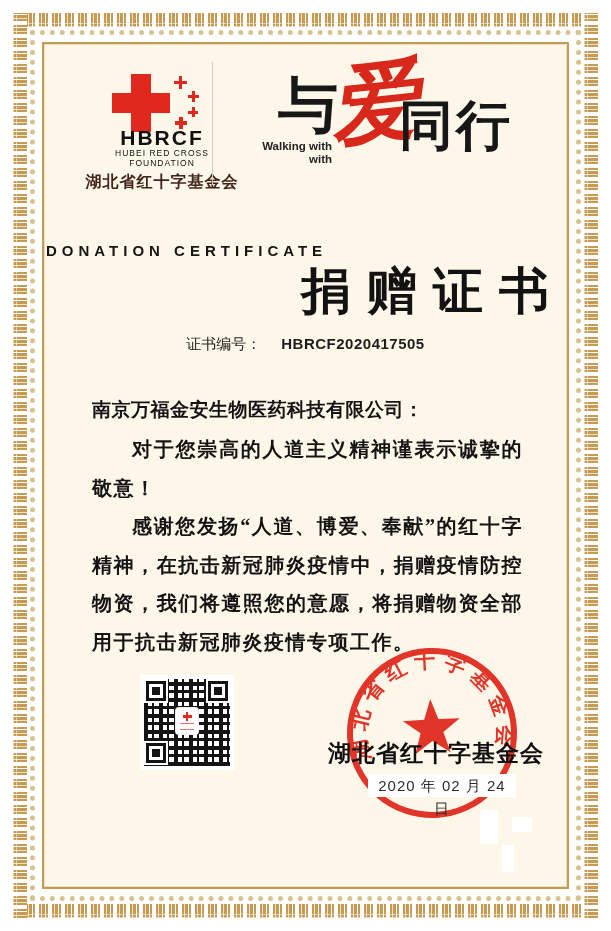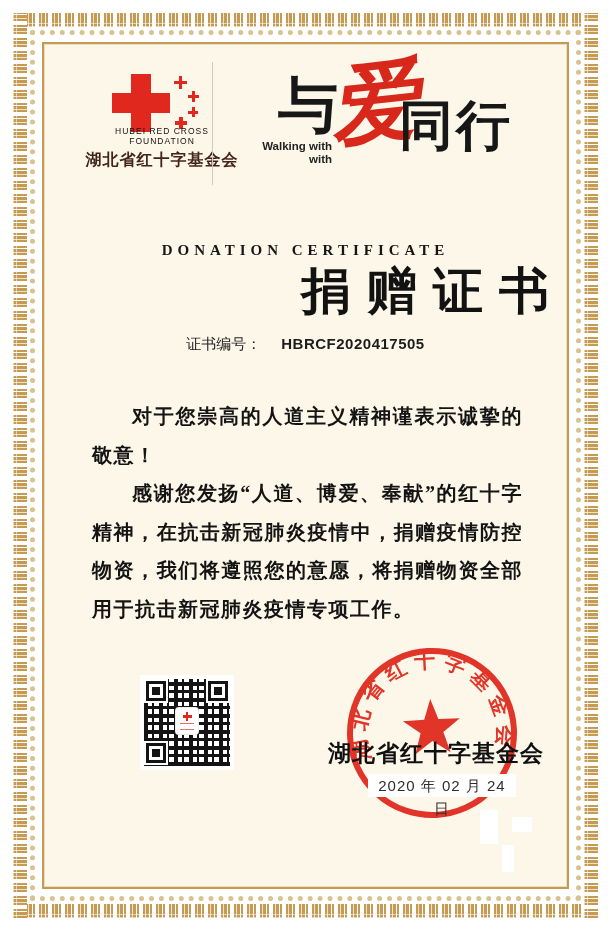--- a/index.html
+++ b/index.html
@@ -47,22 +47,22 @@
   .hdr-divider { position:absolute; left:212px; top:62px; width:1px; height:123px; background:#d0cbc1; }
   .slogan-yu { position:absolute; left:278px; top:76px; font-size:60px; font-weight:900; color:#171717; line-height:60px; }
   .slogan-ai { position:absolute; left:330px; top:58px; font-size:88px; font-weight:700; color:#d8271b;
                font-family:"Liberation Serif","DejaVu Serif",serif; font-style:italic;
                transform:rotate(-6deg); line-height:92px; }
   .slogan-tx { position:absolute; left:399px; top:96px; font-size:54px; font-weight:800; color:#171717;
                letter-spacing:3px; line-height:58px; }
   .slogan-en { position:absolute; left:248px; top:140px; width:84px; text-align:right;
                font-size:11.5px; font-weight:700; color:#222; line-height:13px; }
   
-  .title-en { position:absolute; left:46px; right:46px; top:242px; text-align:center;
-              font-family:Liberation Serif, serif;
+  .title-en { position:absolute; left:46px; right:46px; top:242px; text-align:left;
+              font-family:Liberation Sans, sans-serif;
               font-size:15px; font-weight:700; letter-spacing:5px; color:#161616; }
   .title-cn { position:absolute; left:33px; right:46px; top:258px; text-align:right;
               font-family:"Liberation Serif","DejaVu Serif",serif;
               font-size:50px; font-weight:700; letter-spacing:16px; text-indent:16px; color:#121212; }
   .certno { position:absolute; left:46px; right:46px; top:335px; text-align:center;
             font-size:15px; color:#1d1d1d; }
   .certno .val { margin-left:20px; font-weight:600; letter-spacing:0.5px; }
   
   .body-block { position:absolute; left:92px; top:397px; width:431px; color:#141414; }
   .recipient { font-size:19px; font-weight:600; letter-spacing:0.5px; margin:0 0 7px 0; }
@@ -107,20 +107,21 @@
   <div class="b-strip b-right"></div>
   <div class="b-dotted"></div>
   <div class="b-inner"></div>
 
   <div class="cross"></div>
   <div class="mini m1"></div>
   <div class="mini m2"></div>
   <div class="mini m3"></div>
   <div class="mini m4"></div>
   <div class="logo-text">
+    <div class="logo-abbr">HBRCF</div>
     <div class="logo-sub">HUBEI RED CROSS</div>
     <div class="logo-sub">FOUNDATION</div>
     <div class="logo-cn">湖北省红十字基金会</div>
   </div>
   <div class="hdr-divider"></div>
 
   <div class="slogan-yu">与</div>
   <div class="slogan-ai">爱</div>
   <div class="slogan-tx">同行</div>
   <div class="slogan-en">
@@ -128,20 +129,21 @@
     <div>with</div>
   </div>
 
   <div class="title-en">DONATION CERTIFICATE</div>
   <div class="title-cn">捐赠证书</div>
   <div class="certno">
     <span>证书编号：</span><span class="val">HBRCF2020417505</span>
   </div>
 
   <div class="body-block">
+    <p class="recipient">南京万福金安生物医药科技有限公司：</p>
     <p class="para">对于您崇高的人道主义精神谨表示诚挚的敬意！</p>
     <p class="para">感谢您发扬“人道、博爱、奉献”的红十字精神，在抗击新冠肺炎疫情中，捐赠疫情防控物资，我们将遵照您的意愿，将捐赠物资全部用于抗击新冠肺炎疫情专项工作。</p>
   </div>
 
   <div class="qr">
     <div class="qr-grid"></div>
     <div class="finder f-tl"></div>
     <div class="finder f-tr"></div>
     <div class="finder f-bl"></div>
     <div class="qr-badge">

